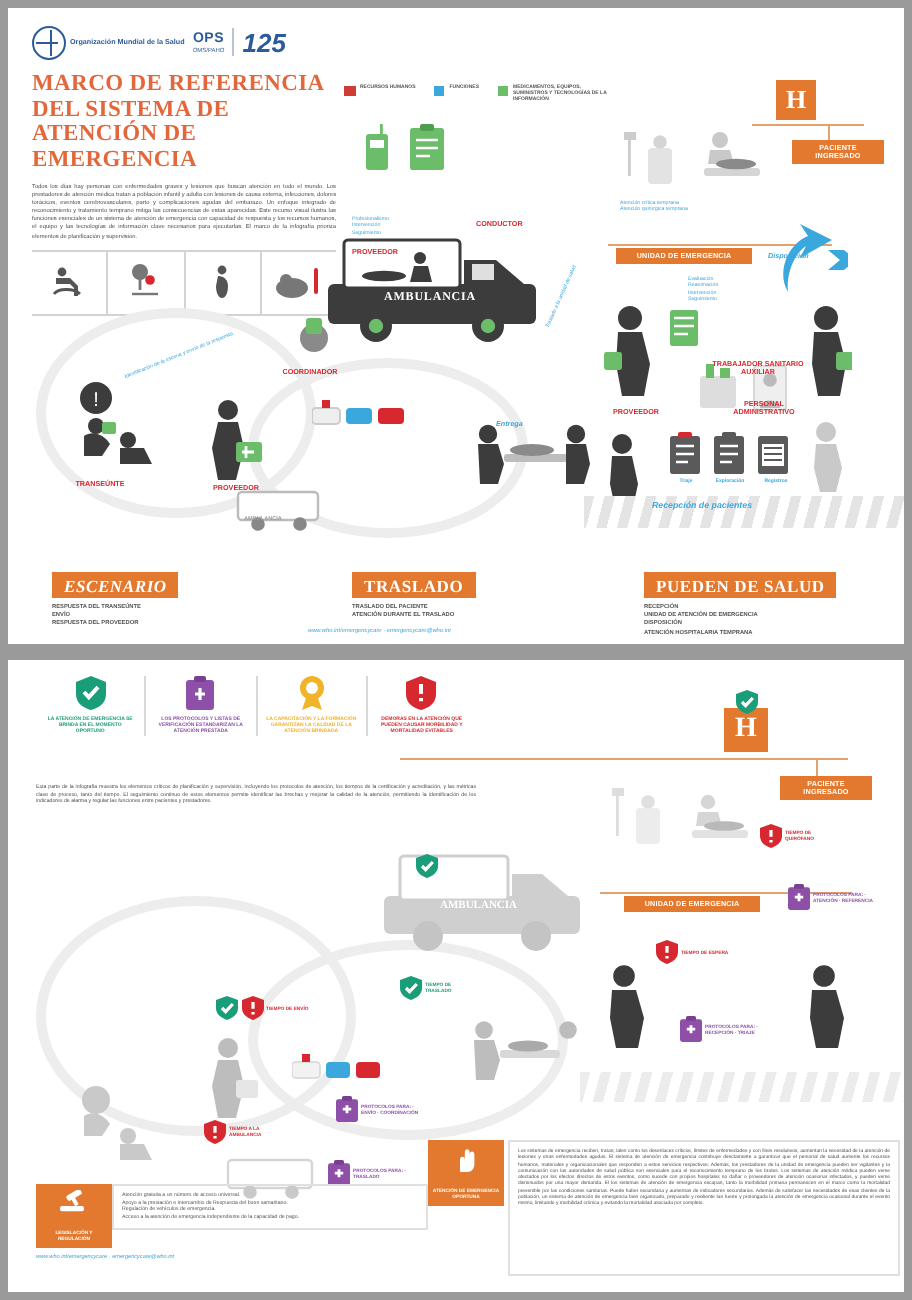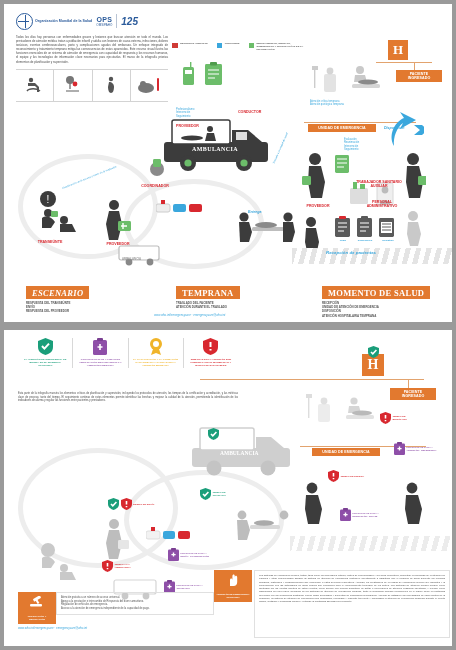--- a/index.html
+++ b/index.html
@@ -13,21 +13,21 @@
   .logos{display:flex;align-items:center;gap:4px;height:18px;}
   .who{display:flex;align-items:center;gap:2px;}
   .who-mark{width:15px;height:15px;border-radius:50%;border:1.3px solid #2b5b9b;position:relative;}
   .who-mark:before{content:"";position:absolute;left:50%;top:1px;width:0;height:13px;border-left:1px solid #2b5b9b;}
   .who-mark:after{content:"";position:absolute;top:50%;left:1px;width:11px;height:0;border-top:1px solid #2b5b9b;}
   .who-txt{font-size:3.6px;line-height:4.4px;color:#2b5b9b;font-weight:bold;}
   .ops{display:flex;flex-direction:column;align-items:center;}
   .ops b{font-size:7px;color:#2b5b9b;letter-spacing:.3px;line-height:7px;}
   .ops span{font-size:3px;color:#2b5b9b;}
   .divv{width:1px;height:14px;background:#b9c4d4;}
-  .anniv{font-size:10px;color:#2b5b9b;font-weight:bold;font-style:italic;text-align:right;}
+  .anniv{font-size:13px;color:#2b5b9b;font-weight:bold;font-style:italic;text-align:right;}
 
   .title{margin-top:6px;color:#e2683c;font-family:"Liberation Serif",serif;font-weight:bold;font-size:11.5px;line-height:12.5px;letter-spacing:.2px;}
   .intro{margin-top:5px;font-size:2.9px;line-height:4.1px;color:#4a4a4a;text-align:justify;}
   .pictos{margin-top:5px;display:flex;border-top:.6px solid #d3d3d3;border-bottom:.6px solid #d3d3d3;}
   .pcell{flex:1;height:31px;display:flex;align-items:center;justify-content:center;border-right:.6px solid #d3d3d3;position:relative;}
   .pcell:last-child{border-right:none;}
 
   
   .legend{position:absolute;left:168px;top:38px;display:flex;gap:9px;align-items:flex-start;}
   .lg{display:flex;gap:2.5px;align-items:flex-start;}
@@ -80,20 +80,21 @@
         <div class="who-txt">Organización Mundial de la Salud</div>
       </div>
       <div class="ops">
         <b>OPS</b>
         <span>OMS/PAHO</span>
       </div>
       <div class="divv"></div>
       <div class="anniv">125</div>
     </div>
 
+    <div class="title">MARCO DE REFERENCIA DEL SISTEMA DE ATENCIÓN DE EMERGENCIA</div>
     <div class="intro">Todos los días hay personas con enfermedades graves y lesiones que buscan atención en todo el mundo. Los prestadores de atención médica tratan a población infantil y adulta con lesiones de causa externa, infecciones, dolores torácicos, eventos cerebrovasculares, parto y complicaciones agudas del embarazo. Un enfoque integrado de reconocimiento y tratamiento temprano mitiga las consecuencias de estas aparecidas. Este recurso visual ilustra las funciones esenciales de un sistema de atención de emergencia con capacidad de respuesta y los recursos humanos, el equipo y las tecnologías de información clave necesarios para ejecutarlas. El marco de la infografía prioriza elementos de planificación y supervisión.</div>
 
     <div class="pictos">
       <div class="pcell">
         <svg width="22" height="20" viewBox="0 0 22 20">
             <circle cx="7" cy="5" r="2.2" fill="#555"></circle>
             <path d="M4 8h7l4 4v5h-2v-4l-2-2H4z" fill="#555"></path>
             <path d="M3 16c2-3 10-3 13 0" stroke="#555" stroke-width="1.4" fill="none"></path>
           </svg>
       </div>
@@ -368,28 +369,28 @@
   <div style="position:absolute;left:288px;top:244px;width:166px;height:16px;background:repeating-linear-gradient(105deg,#e4e4e4 0 5px,#fff 5px 10px);"></div>
   <div class="bluelab" style="left:322px;top:246px;">Recepción de pacientes</div>
 
   <div class="secbar" style="left:22px;top:282px;font-style:italic;">ESCENARIO</div>
   <div class="seclist" style="left:22px;top:297px;">
     <div>RESPUESTA DEL TRANSEÚNTE</div>
     <div>ENVÍO</div>
     <div>RESPUESTA DEL PROVEEDOR</div>
   </div>
 
-  <div class="secbar" style="left:172px;top:282px;">TEMPRANA</div>
+  <div class="secbar" style="left:172px;top:282px;">TRASLADO</div>
   <div class="seclist" style="left:172px;top:297px;">
     <div>TRASLADO DEL PACIENTE</div>
     <div>ATENCIÓN DURANTE EL TRASLADO</div>
   </div>
   <div class="weburl" style="left:150px;top:309px;">www.who.int/emergencycare · emergencycare@who.int</div>
 
-  <div class="secbar" style="left:318px;top:282px;">MOMENTO DE SALUD</div>
+  <div class="secbar" style="left:318px;top:282px;">PUEDEN DE SALUD</div>
   <div class="seclist" style="left:318px;top:297px;">
     <div>RECEPCIÓN</div>
     <div>UNIDAD DE ATENCIÓN DE EMERGENCIA</div>
     <div>DISPOSICIÓN</div>
     <div>ATENCIÓN HOSPITALARIA TEMPRANA</div>
   </div>
 </div>
 
 <div class="page" id="page-bottom">
 

